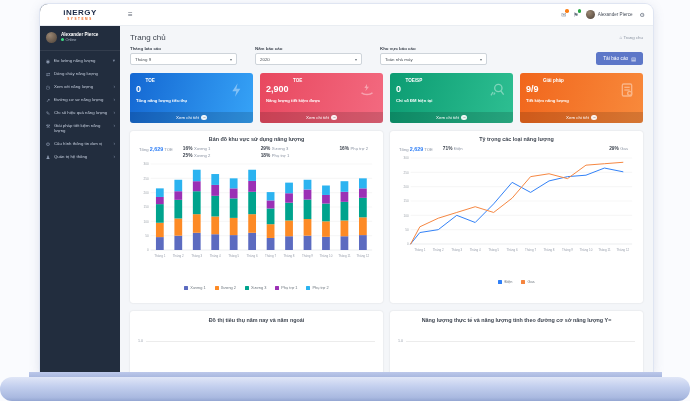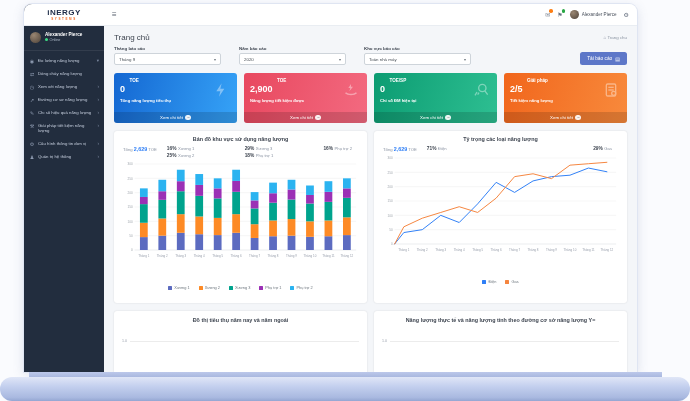--- a/index.html
+++ b/index.html
@@ -2,21 +2,21 @@
 <html><head>
 <meta charset="utf-8">
 <style>
   * { margin:0; padding:0; box-sizing:border-box; }
   html,body { width:690px; height:401px; overflow:hidden;
     font-family:"Liberation Sans","DejaVu Sans",sans-serif;
     background:#fafbfe; }
   .stage { position:relative; width:690px; height:401px; }
 
   
-  .screen { position:absolute; left:24px; top:4px; width:613px; height:368px;
+  .screen { position:absolute; left:40px; top:4px; width:613px; height:368px;
     border-radius:8px 8px 0 0; overflow:hidden; background:#f4f6f9;
     box-shadow:0 0 0 1px #dfe5f2, 0 3px 12px rgba(70,90,140,.18); display:flex;justify-content:center; }
   .hinge { position:absolute; left:29px; top:372px; width:633px; height:6px;
     background:linear-gradient(#bcc8ea,#a6b5dd); }
   .base { position:absolute; left:0; top:377px; width:690px; height:24px;
     border-radius:12px; background:linear-gradient(#e0e6f7 0%,#c3cfee 40%,#a9b9e0 85%,#94a6d2 100%); }
 
   
   .sidebar { width:80px; background:#222d3e; display:flex; flex-direction:column; flex-shrink:0; }
   .logo { height:22px; background:#fff; display:flex; flex-direction:column;
@@ -272,21 +272,21 @@
                   <line x1="7" y1="19" x2="9" y2="16"></line>
                 </svg>
             </span>
             <div class="s-foot">
                 <span>Xem chi tiết</span>
                 <span class="circ">→</span>
               </div>
           </div>
           <div class="scard c4">
             <div class="s-body">
-              <span class="s-num">2/5</span>
+              <span class="s-num">9/9</span>
               <span class="s-unit">Giải pháp</span>
               <div class="s-sub">Tiết kiệm năng lượng</div>
             </div>
             <span class="s-icon">
               <svg width="16" height="16" viewBox="0 0 24 24" fill="none" stroke="#fff" stroke-width="2">
                   <rect x="5" y="3" width="14" height="18" rx="2"></rect>
                   <line x1="8" y1="8" x2="16" y2="8"></line>
                   <line x1="8" y1="12" x2="16" y2="12"></line>
                   <circle cx="16" cy="17" r="3"></circle>
                 </svg>

